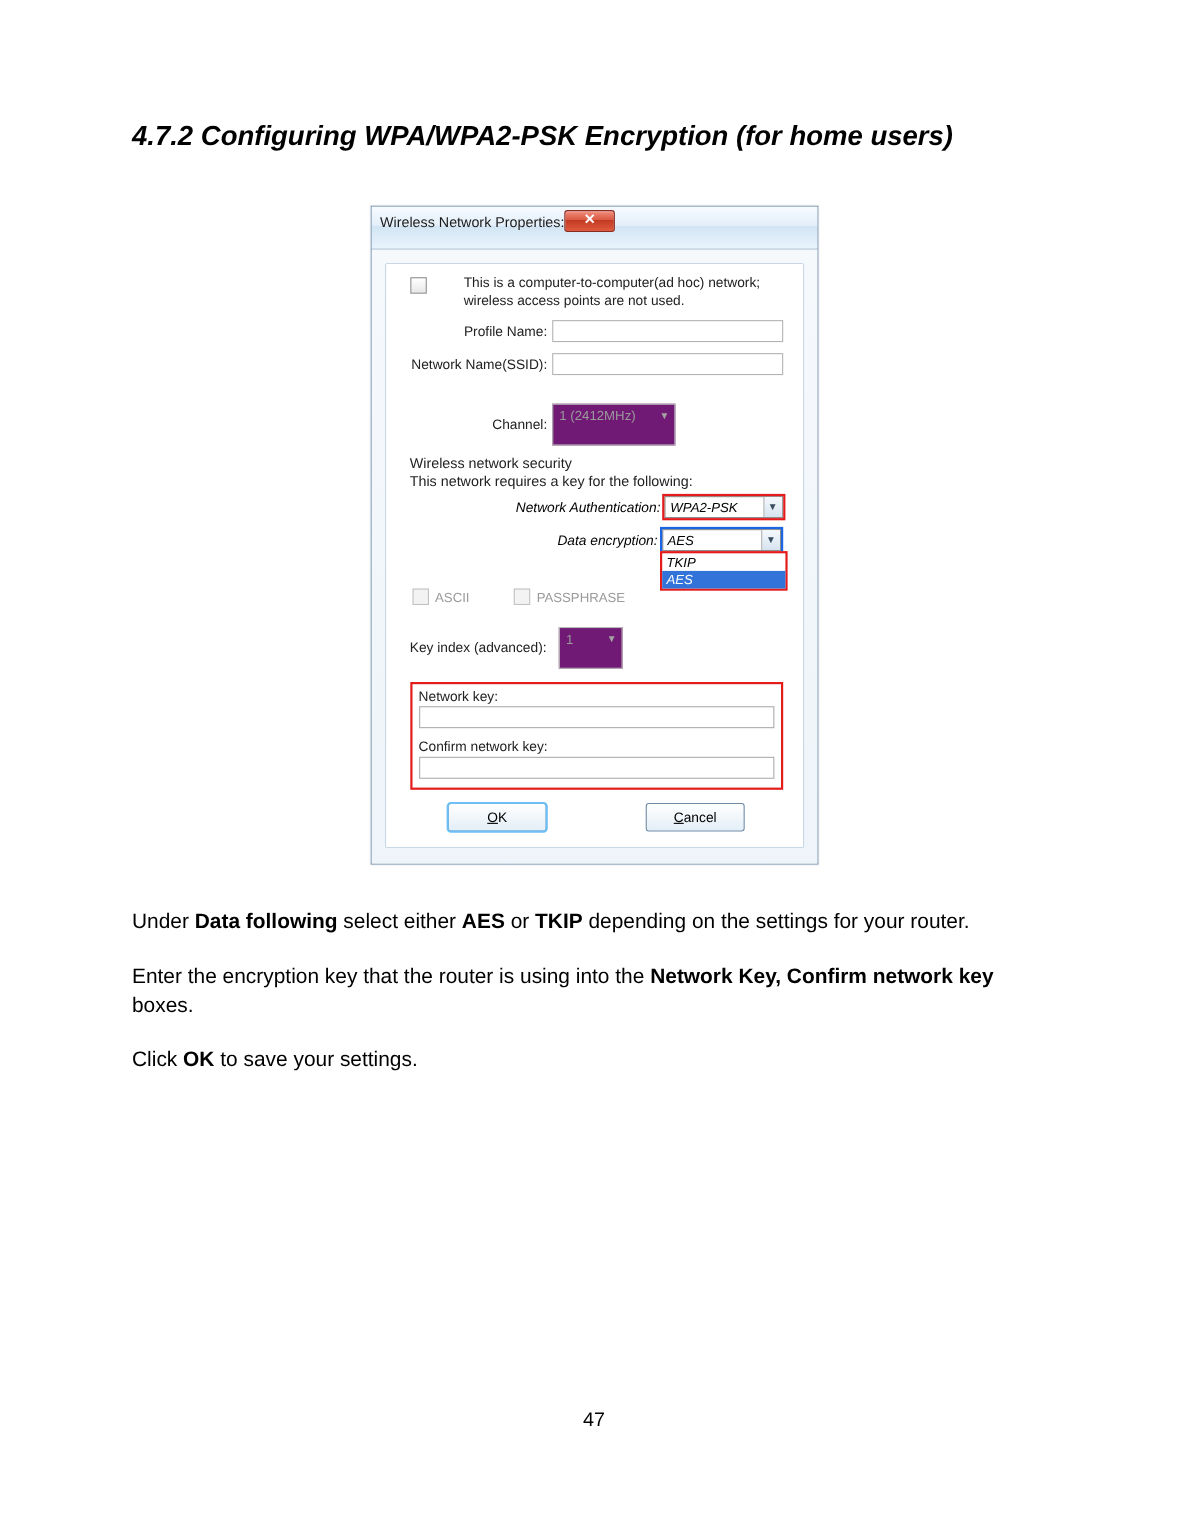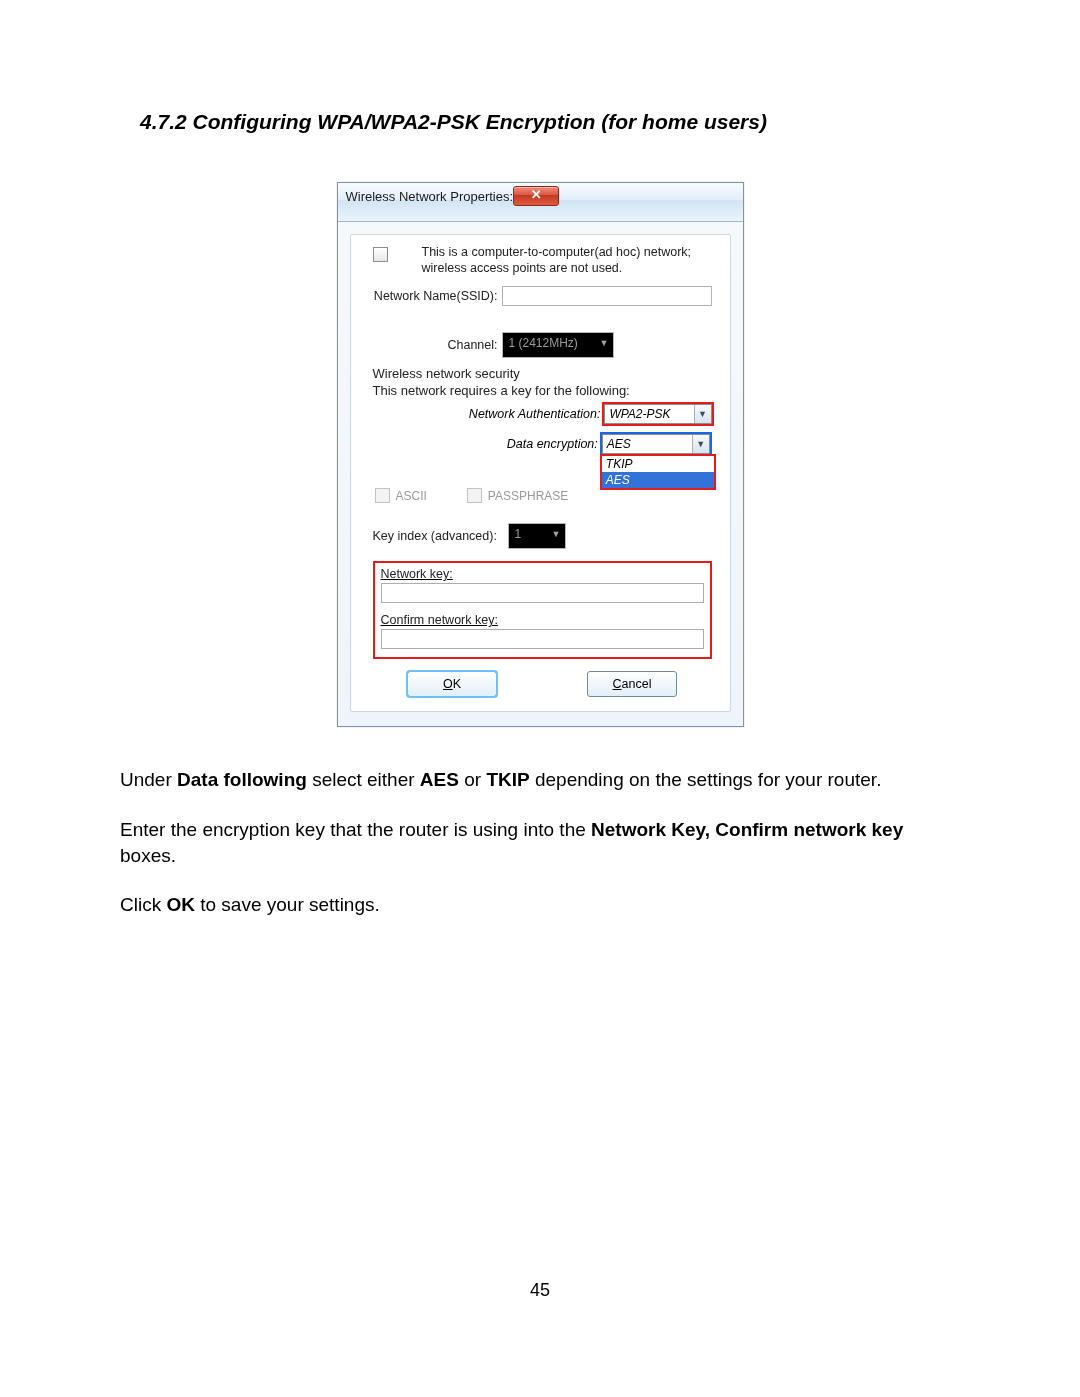--- a/index.html
+++ b/index.html
@@ -8,23 +8,22 @@
     background: #ffffff;
     color: #000;
     width: 1080px;
     min-height: 1397px;
     padding: 110px 120px 0 120px;
     box-sizing: border-box;
   }
   .section-heading {
     font-weight: bold;
     font-style: italic;
-    font-size: 21px;
+    font-size: 25px;
     margin-bottom: 48px;
-    margin-left: 20px;
   }
   .dialog-outer {
     width: 405px;
     margin: 0 auto 40px auto;
     border: 1px solid #7a95b0;
     background: #fdfdfe;
     box-shadow: 0 0 0 1px rgba(0,0,0,0.05);
   }
   .titlebar {
     height: 26px;
@@ -69,27 +68,27 @@
     flex: 1;
     height: 20px;
     border: 1px solid #b3b3b3;
     background: #fff;
     box-sizing: border-box;
   }
   .disabled-select {
     width: 100px;
     height: 20px;
     border: 1px solid #b7b7b7;
-    background: #000000;
+    background: #701a75;
     color: #9a9a9a;
     font-size: 12px;
     display: flex;
     align-items: center;
     justify-content: space-between;
-    padding: 0 4px 4px 6px;
+    padding: 0 4px 16px 6px;
   }
   .mini-arrow { color: #a3a3a3; font-size: 9px; }
   .adhoc-row { display: flex; align-items: flex-start; margin-bottom: 10px; gap: 28px; }
   .chk {
     width: 13px; height: 13px;
     border: 1px solid #8e8e8e;
     background: linear-gradient(to bottom,#fff,#e7e7e7);
     margin-right: 6px;
     margin-top: 2px;
     flex: 0 0 auto;
@@ -243,20 +242,24 @@
     <div class="close-btn">✕</div>
   </div>
   <div class="dialog-body">
     <div class="field-wrap">
 
       <div class="adhoc-row">
         <div class="chk"></div>
         <div class="adhoc-text">This is a computer-to-computer(ad hoc) network; wireless access points are not used.</div>
       </div>
 
+      <div class="row">
+        <div class="lbl">Profile Name:</div>
+        <div class="text-input"></div>
+      </div>
 
       <div class="row" style="margin-top:10px;">
         <div class="lbl">Network Name(SSID):</div>
         <div class="text-input"></div>
       </div>
 
       <div class="row" style="margin-top:26px;">
         <div class="lbl">Channel:</div>
         <div class="disabled-select">
           <span>1 (2412MHz)</span>
@@ -305,21 +308,21 @@
       </div>
 
       <div class="row" style="margin-top:6px;">
         <div class="lbl-wide" style="width:135px;">Key index (advanced):</div>
         <div class="disabled-select" style="width:46px;">
           <span>1</span>
           <span class="mini-arrow">▼</span>
         </div>
       </div>
 
-      <div class="keyblock red-outline-block" style="margin-top:12px;text-decoration:underline;">
+      <div class="keyblock red-outline-block" style="margin-top:12px;">
         <div class="key-label">Network key:</div>
         <div class="key-input"></div>
         <div class="key-label" style="margin-top:10px;">Confirm network key:</div>
         <div class="key-input"></div>
       </div>
 
       <div class="btn-row">
         <div class="dlg-btn btn-focus">
           <span><span class="underline-first">O</span>K</span>
         </div>
@@ -338,15 +341,15 @@
 </p>
 
 <p class="body-text2">
   <span>Enter the encryption key that the router is using into the </span><b>Network Key, Confirm network key</b><span> boxes.</span>
 </p>
 
 <p class="body-text2">
   <span>Click </span><b>OK</b><span> to save your settings.</span>
 </p>
 
-<div class="page-number">45</div>
+<div class="page-number">47</div>
 
 </div>
 
 </body></html>

